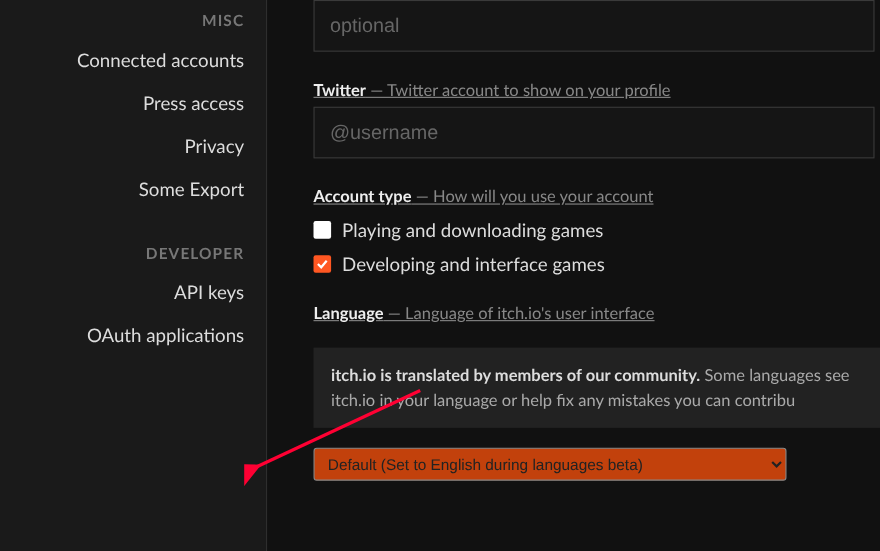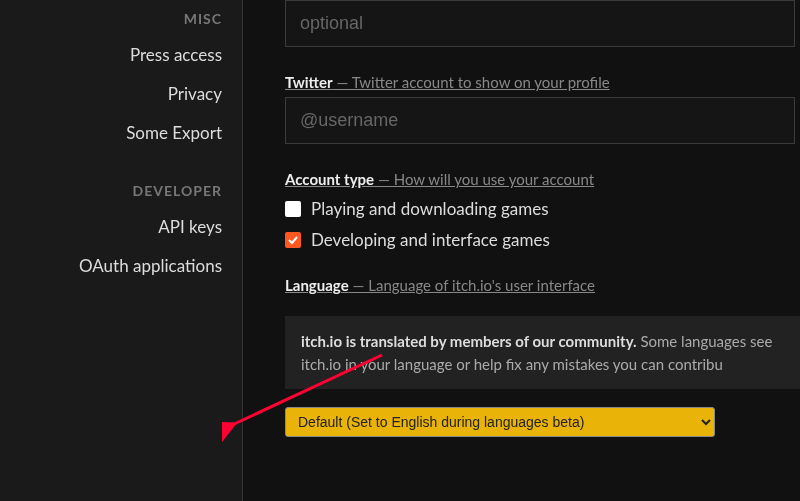--- a/index.html
+++ b/index.html
@@ -94,36 +94,37 @@
       color: #aaa;
       line-height: 1.5;
       width: 520px;
     }
     .note-box strong { color: #ddd; margin-top: 18px; }
     .lang-select {
       margin-top: 18px;
       width: 430px;
       padding: 5px 8px;
       font-size: 14px;
-      background: #eab308;
+      background: #c2410c;
       border: 1px solid #888;
       border-radius: 3px;
       color: #222;
     }
     .arrow {
       position: absolute;
       pointer-events: none;
     }
   </style>
 </head>
 <body>
 
 <div class="sidebar">
   <div class="sidebar-section">
     <div class="sidebar-header">MISC</div>
+    <div class="sidebar-item">Connected accounts</div>
     <div class="sidebar-item">Press access</div>
     <div class="sidebar-item">Privacy</div>
     <div class="sidebar-item">Some Export</div>
   </div>
   <div class="sidebar-section">
     <div class="sidebar-header">DEVELOPER</div>
     <div class="sidebar-item">API keys</div>
     <div class="sidebar-item">OAuth applications</div>
   </div>
 </div>

